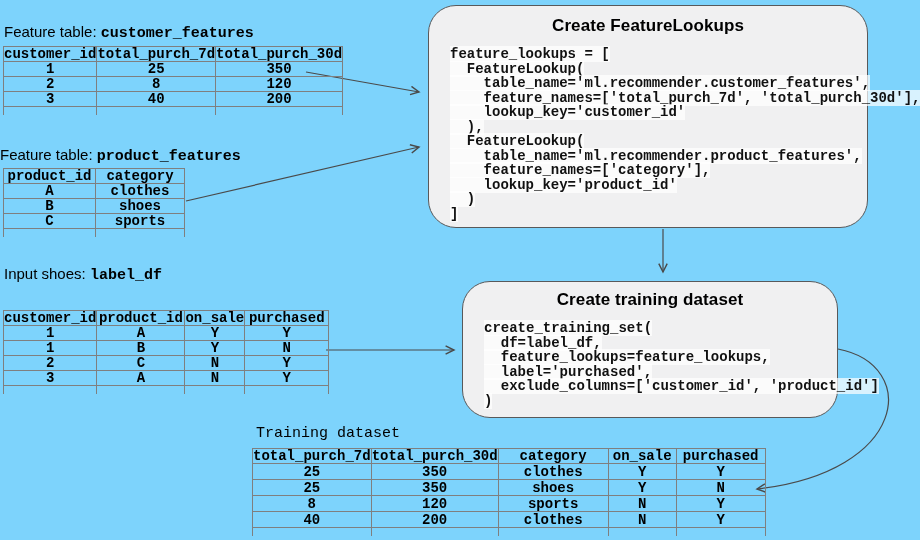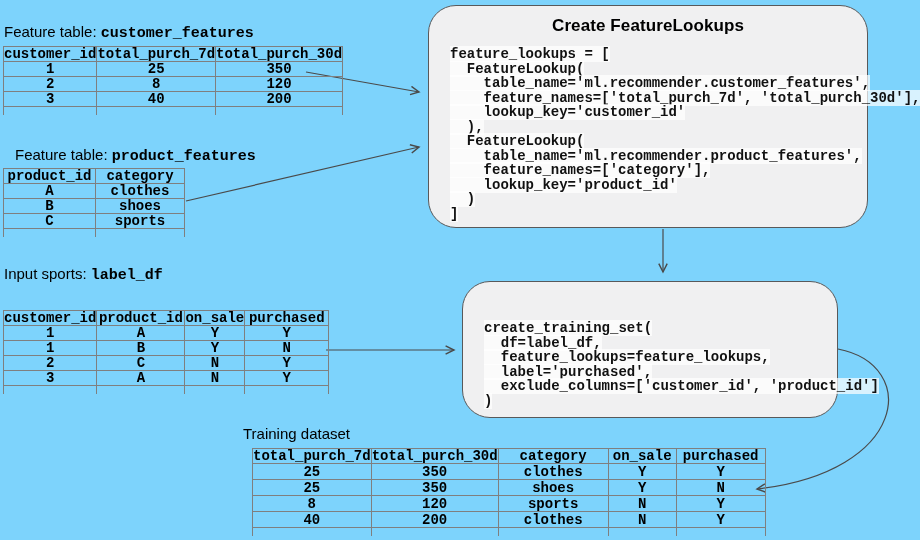--- a/index.html
+++ b/index.html
@@ -78,21 +78,21 @@
           <td>200</td>
         </tr>
         <tr class="stub">
           <td></td>
           <td></td>
           <td></td>
         </tr>
       </tbody>
     </table>
 
-  <div class="heading" style="left:15px; top:146px;">
+  <div class="heading" style="left:0; top:146px;">
     <span>Feature table: </span><span class="mono-name">product_features</span>
   </div>
   <table class="grid t2" style="left:3px; top:168px;">
     <colgroup>
         <col style="width:92px">
         <col style="width:89px">
       </colgroup>
   <thead>
         <tr>
           <th>product_id</th>
@@ -113,21 +113,21 @@
           <td>sports</td>
         </tr>
         <tr class="stub">
           <td></td>
           <td></td>
         </tr>
       </tbody>
     </table>
 
   <div class="heading" style="left:4px; top:265px;">
-    <div><span>Input sports: </span><span class="mono-name">label_df</span></div>
+    <div><span>Input shoes: </span><span class="mono-name">label_df</span></div>
   </div>
   <table class="grid t3" style="left:3px; top:310px;">
     <colgroup>
         <col style="width:89px">
         <col style="width:88px">
         <col style="width:58px">
         <col style="width:84px">
       </colgroup>
   <thead>
         <tr>
@@ -170,24 +170,25 @@
         </tr>
       </tbody>
     </table>
 
   <div class="box" style="left:428px; top:5px; width:440px; height:223px;">
     <div class="box-title" style="top:10px;">Create FeatureLookups</div>
     <div class="code" style="left:21px; top:41px;"><div class="code-line"><span>feature_lookups = [</span></div><div class="code-line"><span>  FeatureLookup(</span></div><div class="code-line"><span>    table_name='ml.recommender.customer_features',</span></div><div class="code-line"><span>    feature_names=['total_purch_7d', 'total_purch_30d'],</span></div><div class="code-line"><span>    lookup_key='customer_id'</span></div><div class="code-line"><span>  ),</span></div><div class="code-line"><span>  FeatureLookup(</span></div><div class="code-line"><span>    table_name='ml.recommender.product_features',</span></div><div class="code-line"><span>    feature_names=['category'],</span></div><div class="code-line"><span>    lookup_key='product_id'</span></div><div class="code-line"><span>  )</span></div><div class="code-line"><span>]</span></div></div>
   </div>
 
   <div class="box" style="left:462px; top:281px; width:376px; height:137px;">
+    <div class="box-title" style="top:8px;">Create training dataset</div>
     <div class="code" style="left:21px; top:39px;"><div class="code-line"><span>create_training_set(</span></div><div class="code-line"><span>  df=label_df,</span></div><div class="code-line"><span>  feature_lookups=feature_lookups,</span></div><div class="code-line"><span>  label='purchased',</span></div><div class="code-line"><span>  exclude_columns=['customer_id', 'product_id']</span></div><div class="code-line"><span>)</span></div></div>
   </div>
 
-  <div class="heading" style="left:243px; top:425px;">Training dataset</div>
+  <div class="heading" style="left:256px; top:425px;font-family:Liberation Mono, monospace;">Training dataset</div>
   <table class="grid t4" style="left:252px; top:448px;">
     <colgroup>
         <col style="width:115px">
         <col style="width:113px">
         <col style="width:110px">
         <col style="width:68px">
         <col style="width:89px">
       </colgroup>
   <thead>
         <tr>

